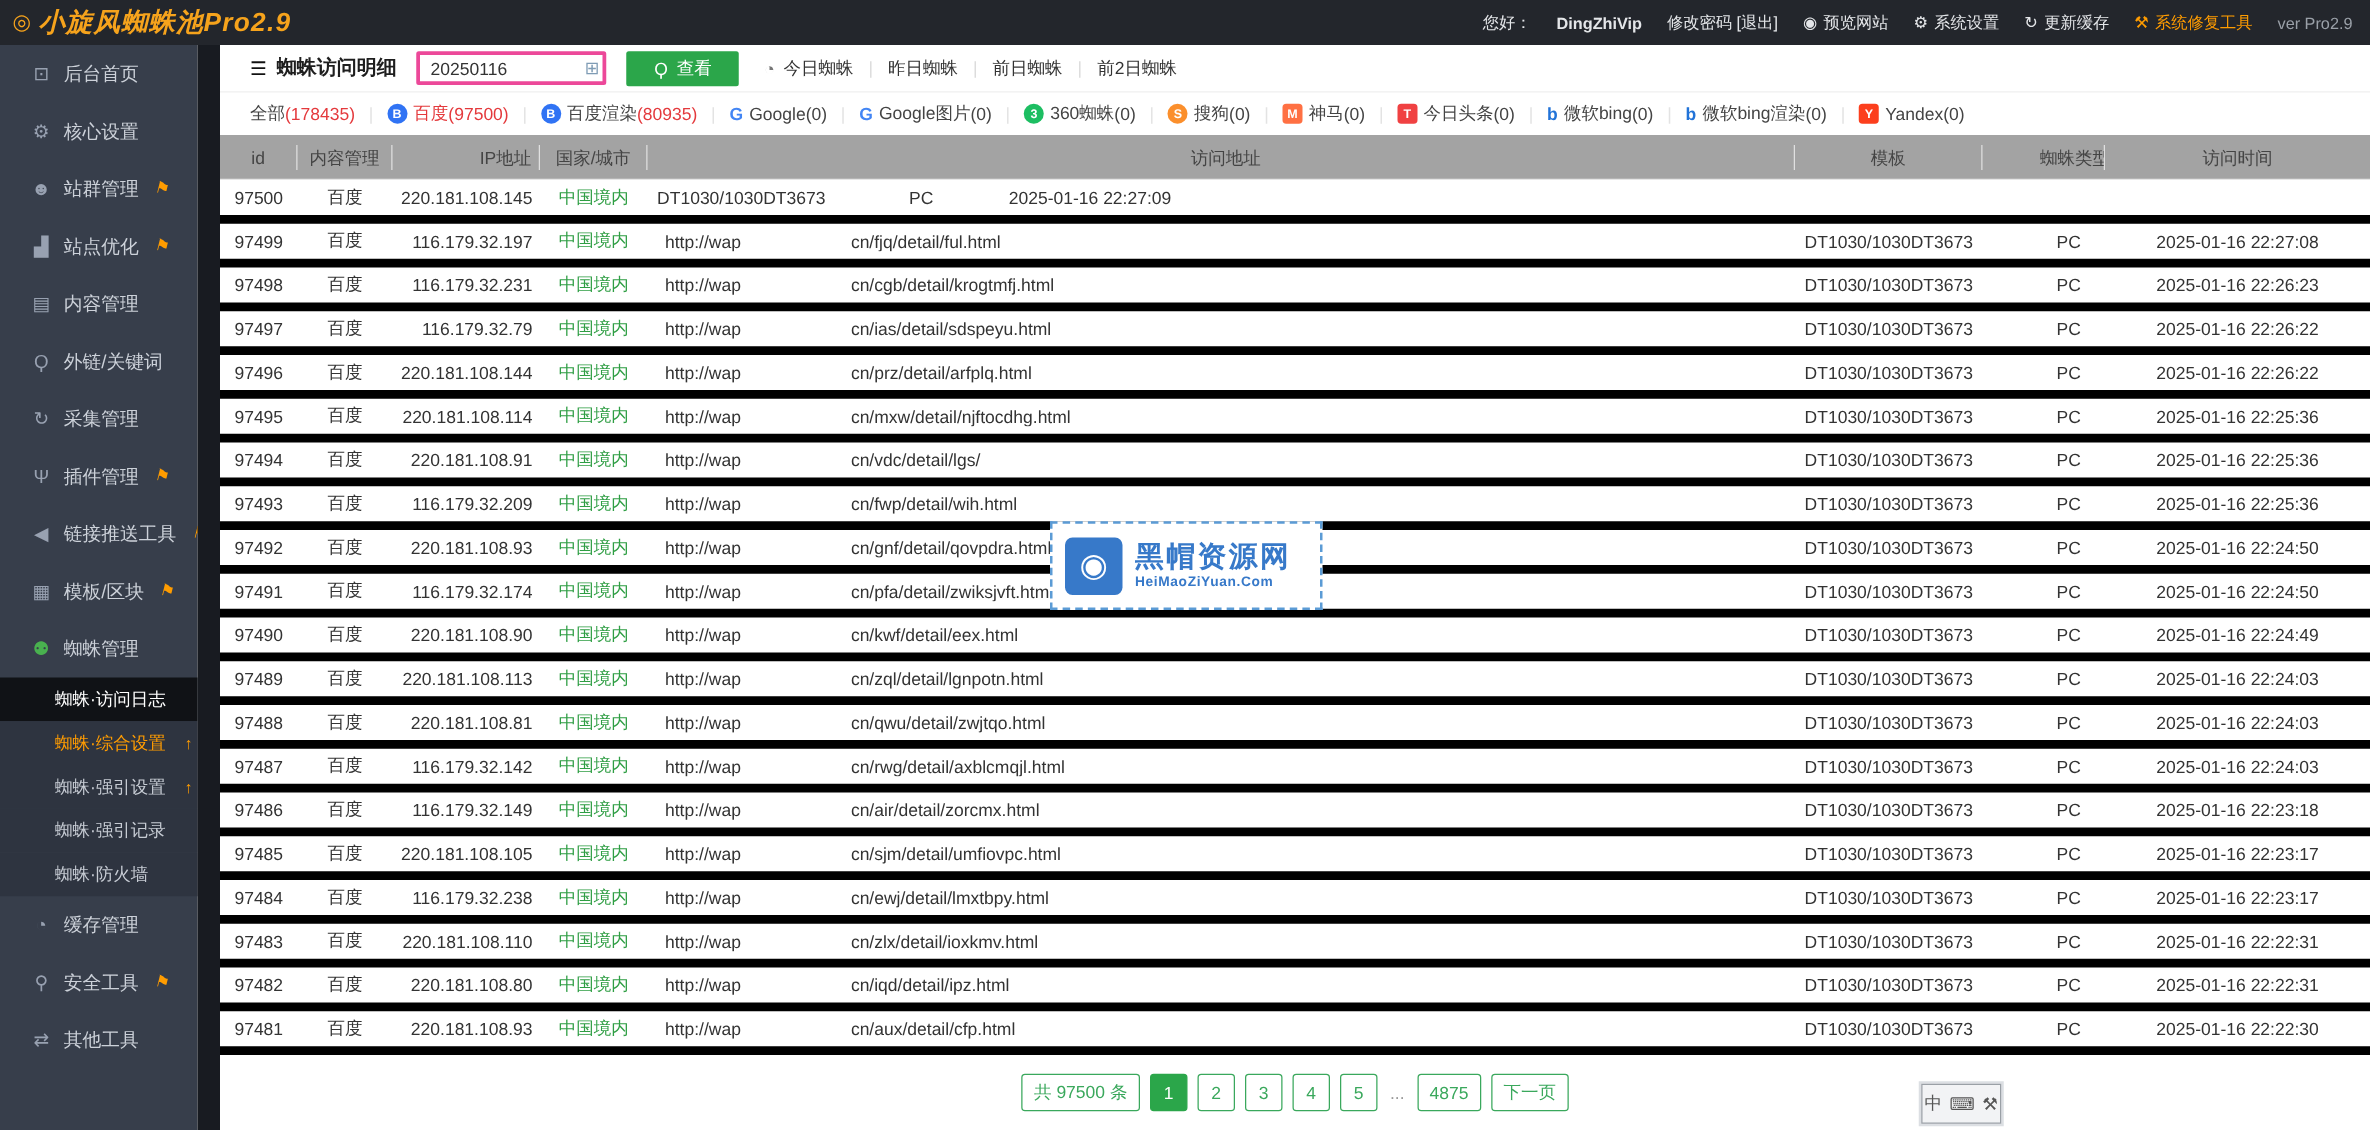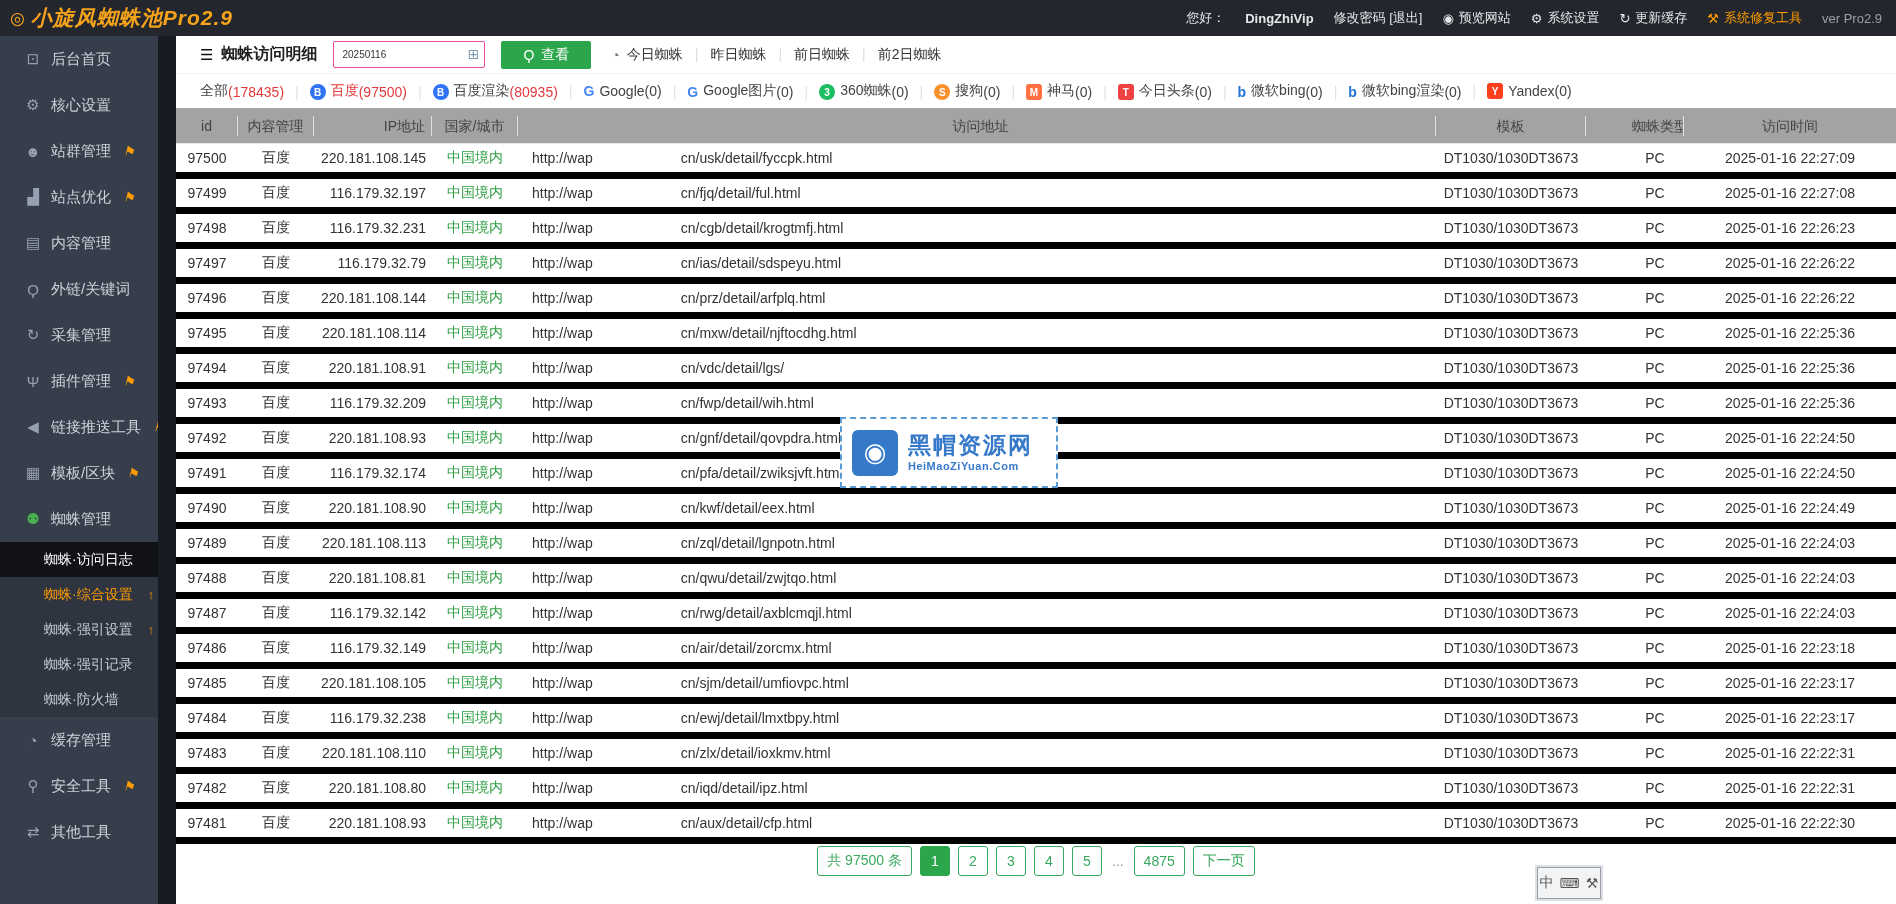--- a/index.html
+++ b/index.html
@@ -32,32 +32,32 @@
   .arrow { color:#ff9c00; font-size:13px; margin-left:6px; }
 
   
   .main { position:absolute; top:36px; left:176px; width:1720px; height:868px; background:#fff; }
 
   .toolbar { height:38px; display:flex; align-items:center; gap:16px; padding-left:24px;
     border-bottom:1px solid #f0f0f0; }
   .t-title { display:flex; align-items:center; gap:8px; font-size:16px; font-weight:bold; color:#1e1e1e; }
   .t-title .ic { font-size:15px; color:#111; }
   .date-wrap { position:relative; }
-  .date-input { width:152px; height:27px; border:1px solid #ec4899; border-radius:2px;
-    padding:0 26px 0 8px; font-size:10px; color:#333; outline:none; }
+  .date-input { width:152px; height:27px; border:3px solid #ec4899; border-radius:2px;
+    padding:0 26px 0 8px; font-size:14px; color:#333; outline:none; }
   .cal { position:absolute; right:6px; top:5px; color:#7f9cb5; font-size:14px; cursor:pointer; }
   .view-btn { height:28px; padding:0 22px; background:#2ba64a; color:#fff; font-size:14px;
     border:none; border-radius:2px; display:flex; align-items:center; gap:7px; cursor:pointer; }
   .quick { display:flex; align-items:center; font-size:14px; color:#333; margin-left:4px; }
   .quick .ic { color:#777; margin-right:7px; font-size:14px; }
   .qt { cursor:pointer; }
   .qt + .qt::before { content:"|"; color:#dcdcdc; margin:0 12px; }
 
   .filterbar { height:34px; display:flex; align-items:center; padding-left:24px; font-size:14px; color:#444; }
-  .f-item { display:flex; align-items:flex-end; cursor:pointer; white-space:nowrap; }
+  .f-item { display:flex; align-items:center; cursor:pointer; white-space:nowrap; }
   .f-item + .f-item::before { content:"|"; color:#e3e3e3; margin:0 11px; }
   .f-item .cnt { color:#444; }
   .f-item .cnt.red, .f-item.active, .f-item.active .cnt { color:#e4393c; }
   .f-ic { width:16px; height:16px; border-radius:50%; color:#fff; font-size:10px; font-weight:bold;
     display:inline-flex; align-items:center; justify-content:center; margin-right:5px; }
   .f-ic.square { border-radius:3px; }
   .f-ic.noBg { background:none !important; width:auto; font-size:14px; }
 
   
   .tr { display:flex; align-items:center; height:35px; border-bottom:7px solid #000000;
@@ -66,21 +66,21 @@
   .td { padding:0 6px; text-align:center; white-space:nowrap; overflow:hidden; }
   .th .td { border-right:1px solid #e0e0e0; height:20px; line-height:20px; }
   .th .td:last-child { border-right:none; }
   .c-id { width:62px; } .c-name { width:76px; } .c-ip { width:118px;text-align:right; } .c-region { width:86px; }
   .c-url { flex:1; text-align:left; padding-left:14px; }
   .c-tpl { width:150px; } .c-type { width:58px;margin-left:40px; } .c-time { width:212px; }
   .green { color:#2f9e44; }
   .u-blur { display:inline-block; width:88px; height:12px; background:#fff; }
 
   
-  .pager { display:flex; justify-content:center; align-items:center; gap:8px; margin-top:2px; font-size:14px; }
+  .pager { display:flex; justify-content:center; align-items:center; gap:8px; margin-top:15px; font-size:14px; }
   .pg { min-width:30px; height:30px; border:1px solid #3aa85c; color:#3aa85c; background:#fff;
     display:flex; align-items:center; justify-content:center; padding:0 9px; border-radius:3px; cursor:pointer; }
   .pg.active { background:#2ba64a; border-color:#2ba64a; color:#fff; }
   .pg.dots { border:none; color:#999; min-width:12px; padding:0 2px; cursor:default; }
 
   
   .wm { position:absolute; left:664px; top:381px; width:218px; height:71px; background:#fff;
     border:2px dashed #5b9bd5; display:flex; align-items:center; gap:10px; padding:6px 10px; z-index:5; }
   .wm-logo { width:46px; height:46px; flex:0 0 46px; background:#3779c9; border-radius:6px;
     color:#fff; font-size:26px; display:flex; align-items:center; justify-content:center; }
@@ -339,23 +339,20 @@
     <div class="td c-time">访问时间</div>
   </div>
 
   <div>
 
   <div class="tr">
         <div class="td c-id">97500</div>
         <div class="td c-name">百度</div>
         <div class="td c-ip">220.181.108.145</div>
         <div class="td c-region green">中国境内</div>
-        <div class="td c-url">
-          <span>http://wap</span><span class="u-blur"></span><span>cn/usk/detail/fyccpk.html</span>
-        </div>
         <div class="td c-tpl">DT1030/1030DT3673</div>
         <div class="td c-type">PC</div>
         <div class="td c-time">2025-01-16 22:27:09</div>
       </div>
       <div class="tr">
         <div class="td c-id">97499</div>
         <div class="td c-name">百度</div>
         <div class="td c-ip">116.179.32.197</div>
         <div class="td c-region green">中国境内</div>
         <div class="td c-url">

